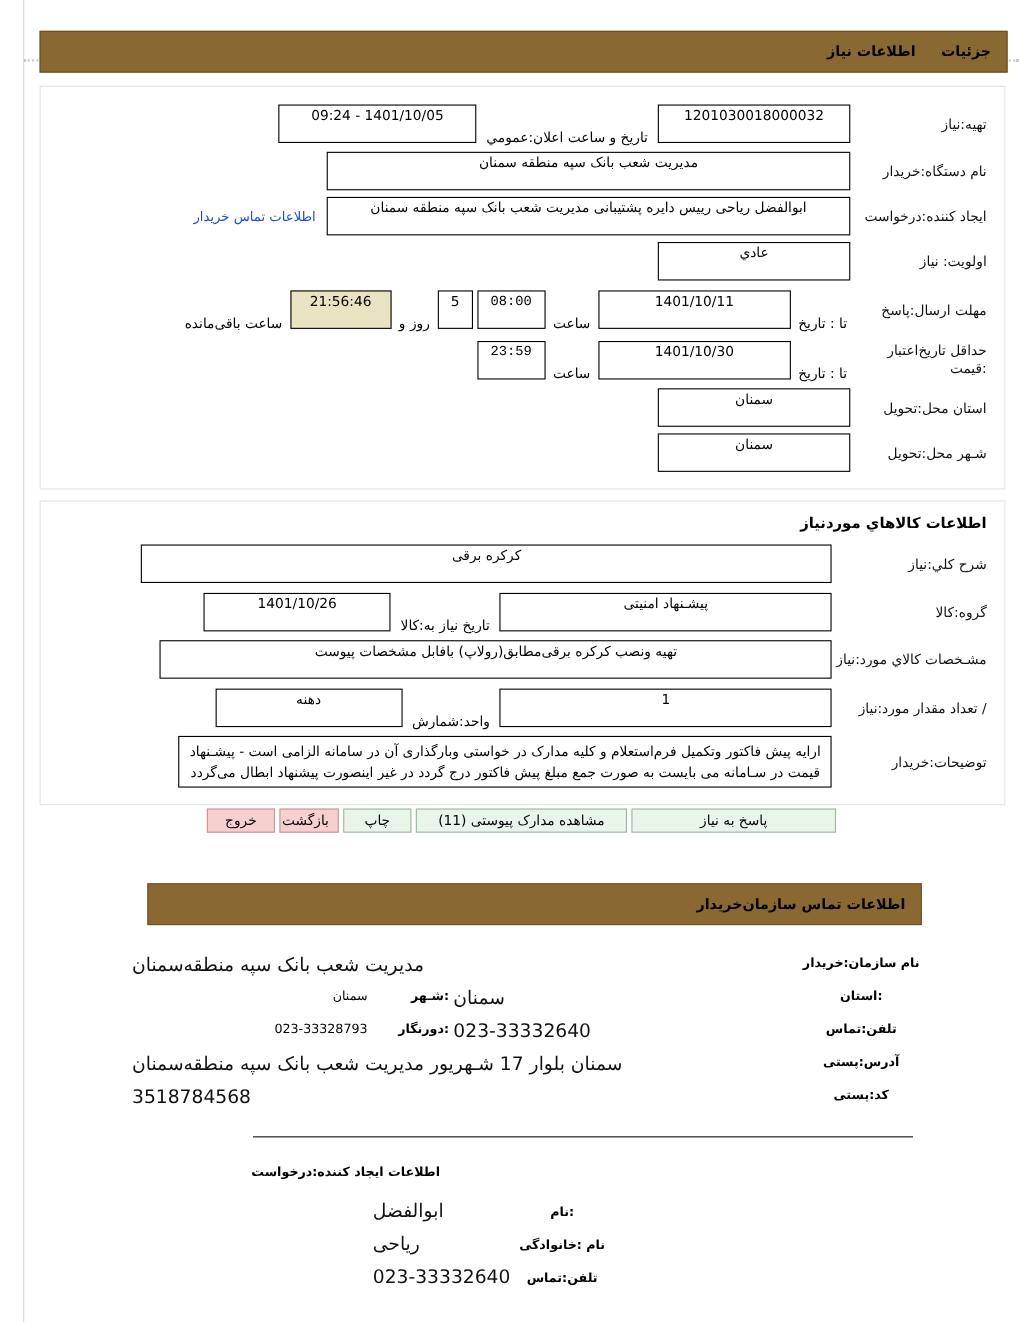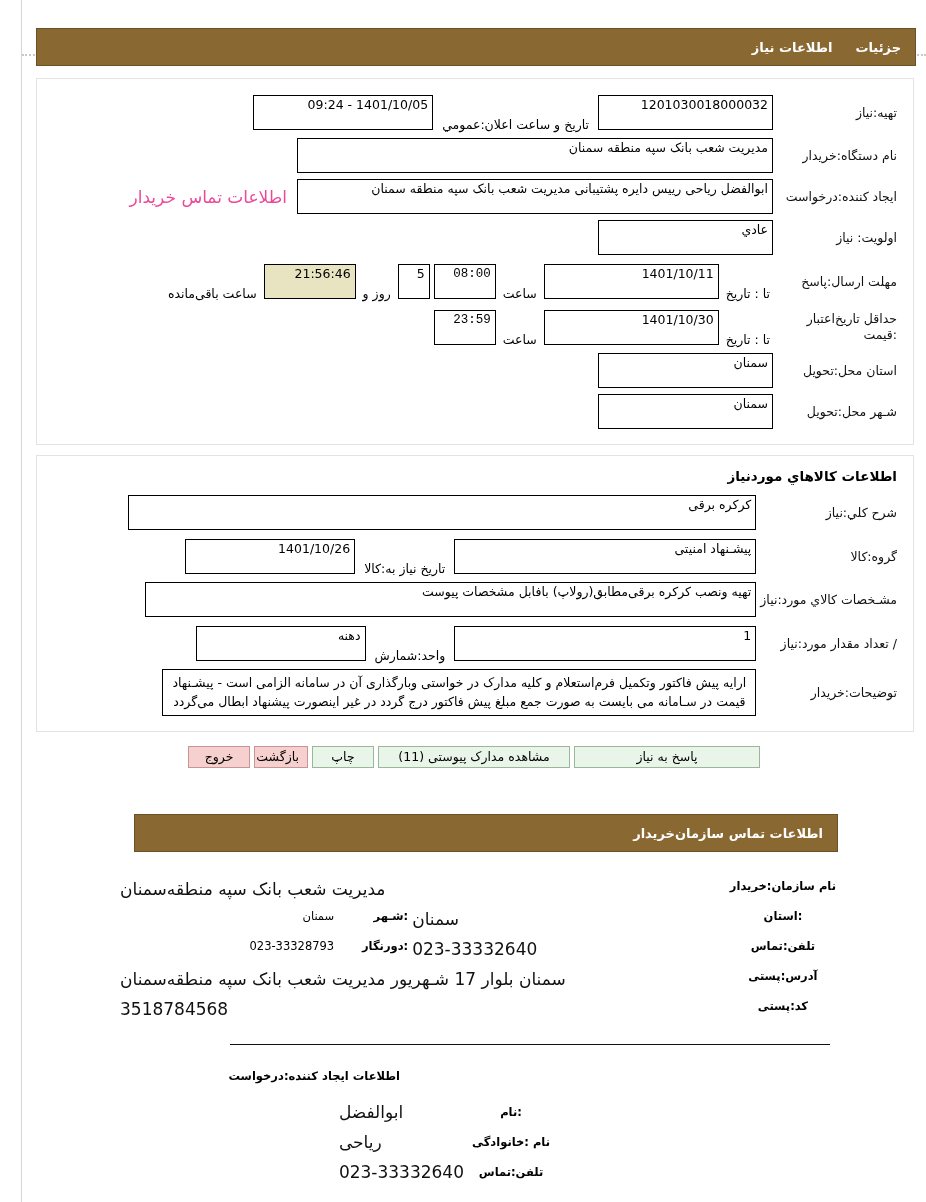--- a/index.html
+++ b/index.html
@@ -41,21 +41,21 @@
     position: absolute;
     left: 22px;
     top: 0;
     width: 904px;
     height: 1202px;
   }
 
   
   .bar {
     background: #8a6832;
-    color: #ffffff;
+    color: #000000;
     font-weight: bold;
     font-size: 13px;
     height: 38px;
     line-height: 38px;
     box-sizing: border-box;
     padding: 0 14px;
     text-align: right;
     border: 1px solid #6b5026;
   }
   .bar .bar-inner { display: inline-block; }
@@ -92,21 +92,21 @@
   
   .inp {
     display: inline-block;
     box-sizing: border-box;
     border: 1px solid #000;
     background: #fff;
     height: 35px;
     line-height: 18px;
     padding: 0 4px;
     font-size: 12.5px;
-    text-align: right;
+    text-align: center;
     color: #000;
     vertical-align: middle;
     overflow: hidden;
     white-space: nowrap;
   }
   .inp.tall {
     height: auto;
     min-height: 20px;
     text-align: center;
     line-height: 1.55;
@@ -116,23 +116,23 @@
   .inp.khaki { background: #e8e4c2; font-weight: normal; }
   .inbetween {
     display: inline-block;
     padding: 0 5px;
     font-size: 12.5px;
     vertical-align: middle;
     margin-top: 25px;
   }
   .inbetween.tight { padding: 0 3px; }
   .link {
-    color: #ec4899;
+    color: #1d4ed8;
     text-decoration: none;
-    font-size: 17px;
+    font-size: 12px;
     vertical-align: middle;
     padding-right: 6px;
     cursor: pointer;
   }
 
   
   .w180 { width: 180px; }
   .w175 { width: 175px; }
   .w62  { width: 62px; font-family: Liberation Mono, monospace;  }
   .w32  { width: 32px;  }
@@ -147,21 +147,21 @@
   
   .sec-title {
     font-weight: bold;
     font-size: 13.5px;
     text-align: right;
     padding: 2px 2px 8px 0;
   }
 
   
   .btnrow {
-    margin-top: 14px;
+    margin-top: 3px;
     text-align: center;
     direction: ltr;
     font-size: 0;
   }
   .btn {
     display: inline-block;
     box-sizing: border-box;
     border: 1px solid #9ab79a;
     background: #eaf5ea;
     color: #000;

